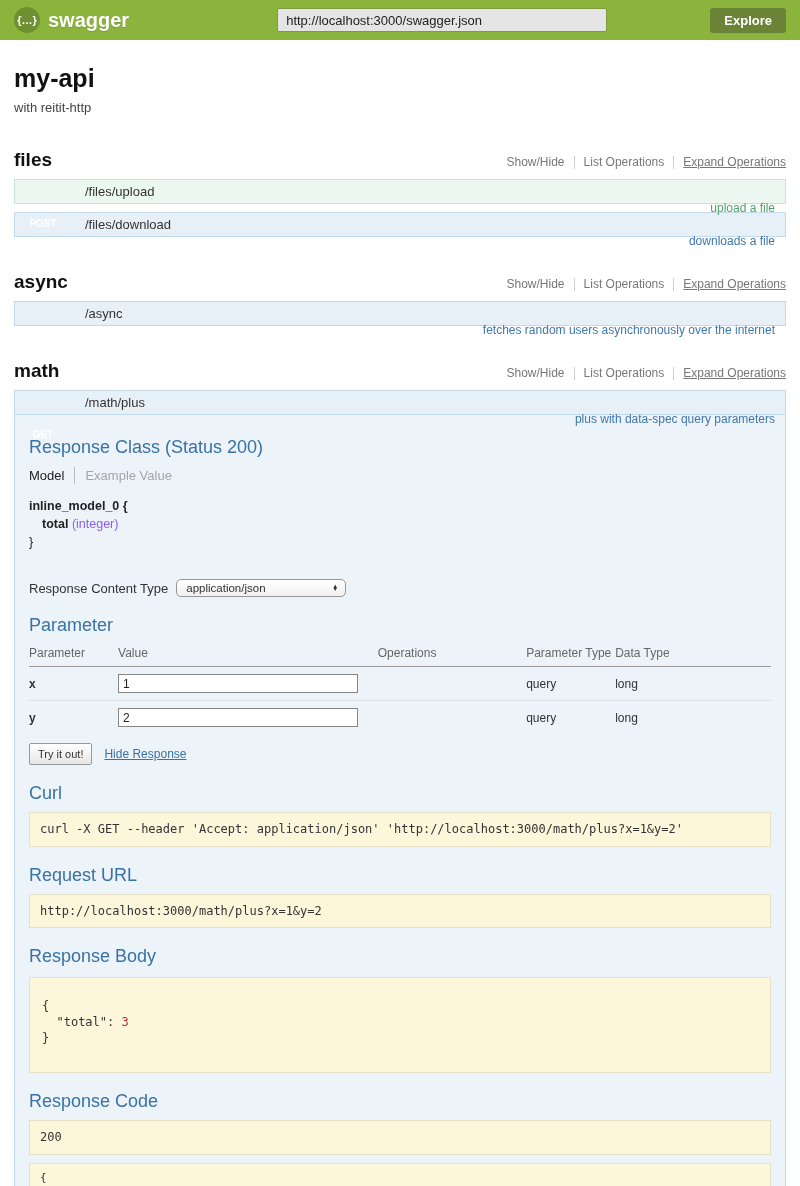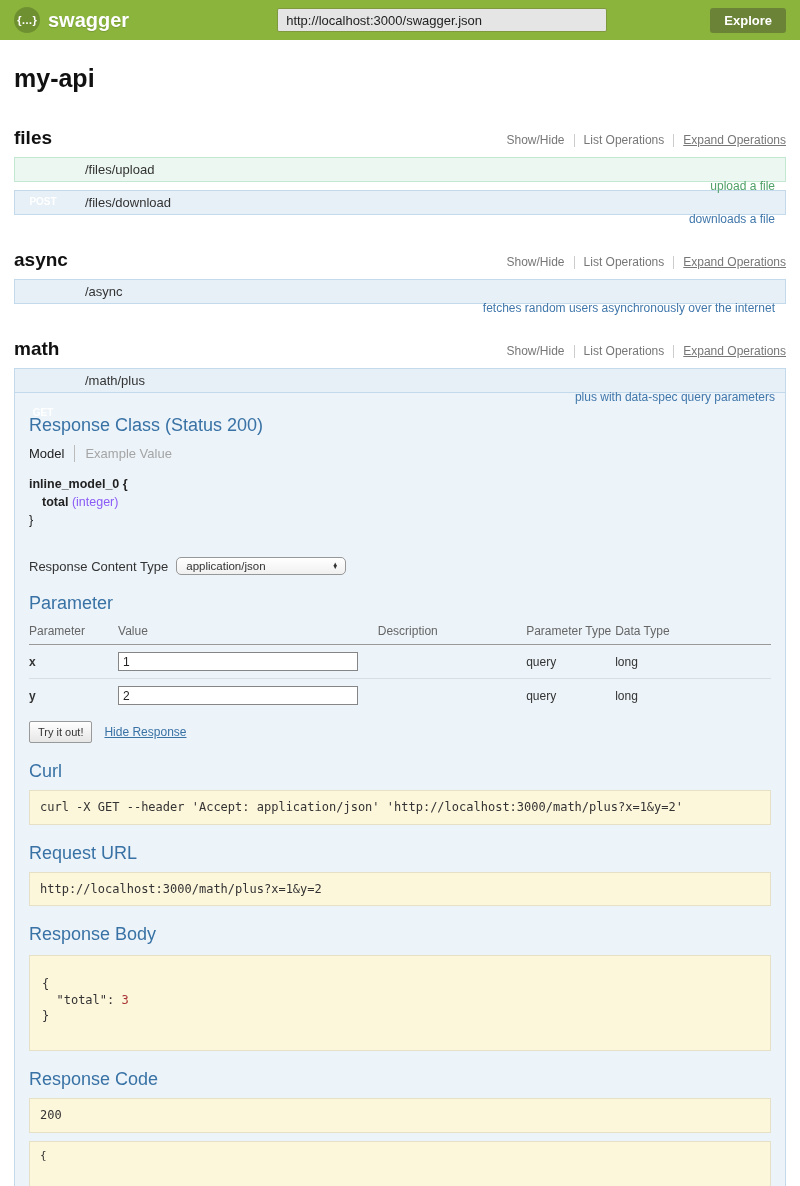--- a/index.html
+++ b/index.html
@@ -167,20 +167,21 @@
     <span class="logo-text">swagger</span>
   </div>
   <input class="url-input" type="text" value="http://localhost:3000/swagger.json" style="">
   <button class="explore-btn">Explore</button>
 </div>
 
 <div class="wrap">
 
   <div class="info">
     <div class="api-title">my-api</div>
+    <div class="api-subtitle">with reitit-http</div>
   </div>
 
   <div class="section">
     <div class="section-head">
       <span class="section-title">files</span>
       <span class="section-links">
         <a>Show/Hide</a>
         <span class="sep"></span>
         <a>List Operations</a>
         <span class="sep"></span>
@@ -272,21 +273,21 @@
           <col class="col-param">
             <col class="col-value">
             <col class="col-desc">
             <col class="col-ptype">
             <col class="col-dtype">
         </colgroup>
         <thead>
           <tr>
             <th>Parameter</th>
             <th>Value</th>
-            <th>Description</th>
+            <th>Operations</th>
             <th>Parameter Type</th>
             <th>Data Type</th>
           </tr>
         </thead>
         <tbody>
           <tr>
             <td class="pname">x</td>
             <td><input class="p-input" type="text" value="1" style=""></td>
             <td></td>
             <td>query</td>

